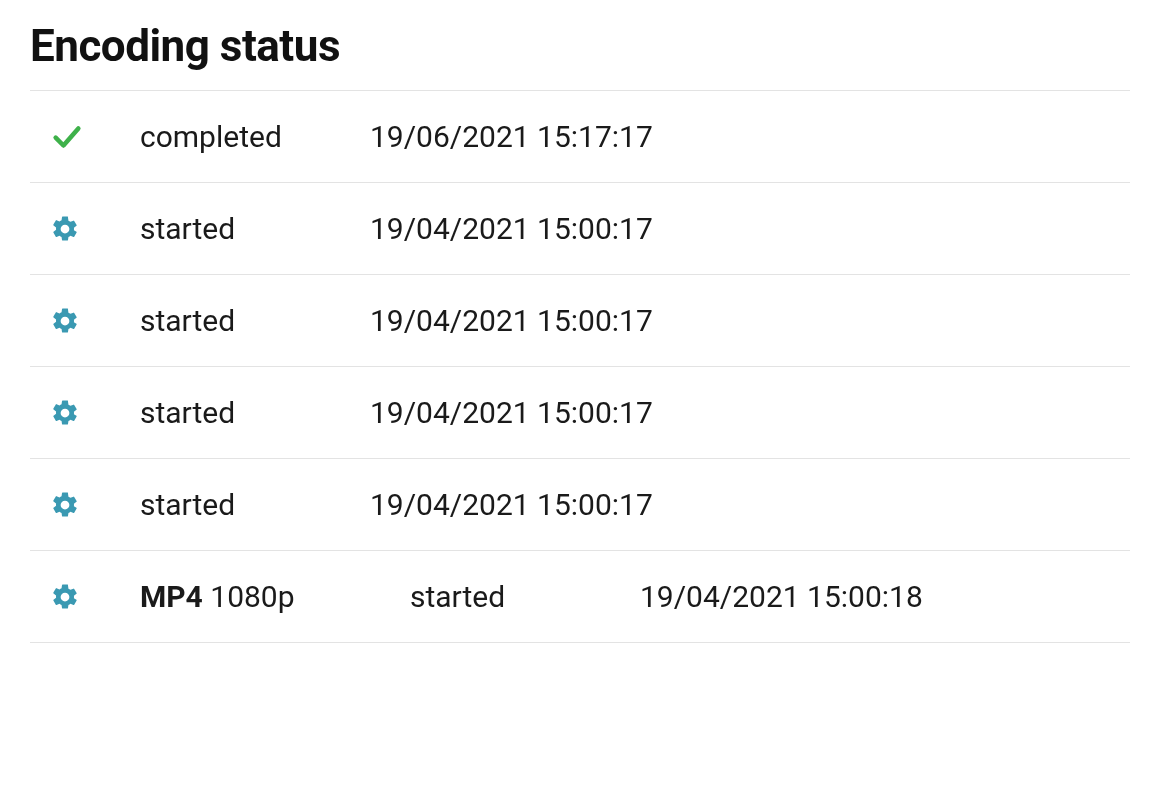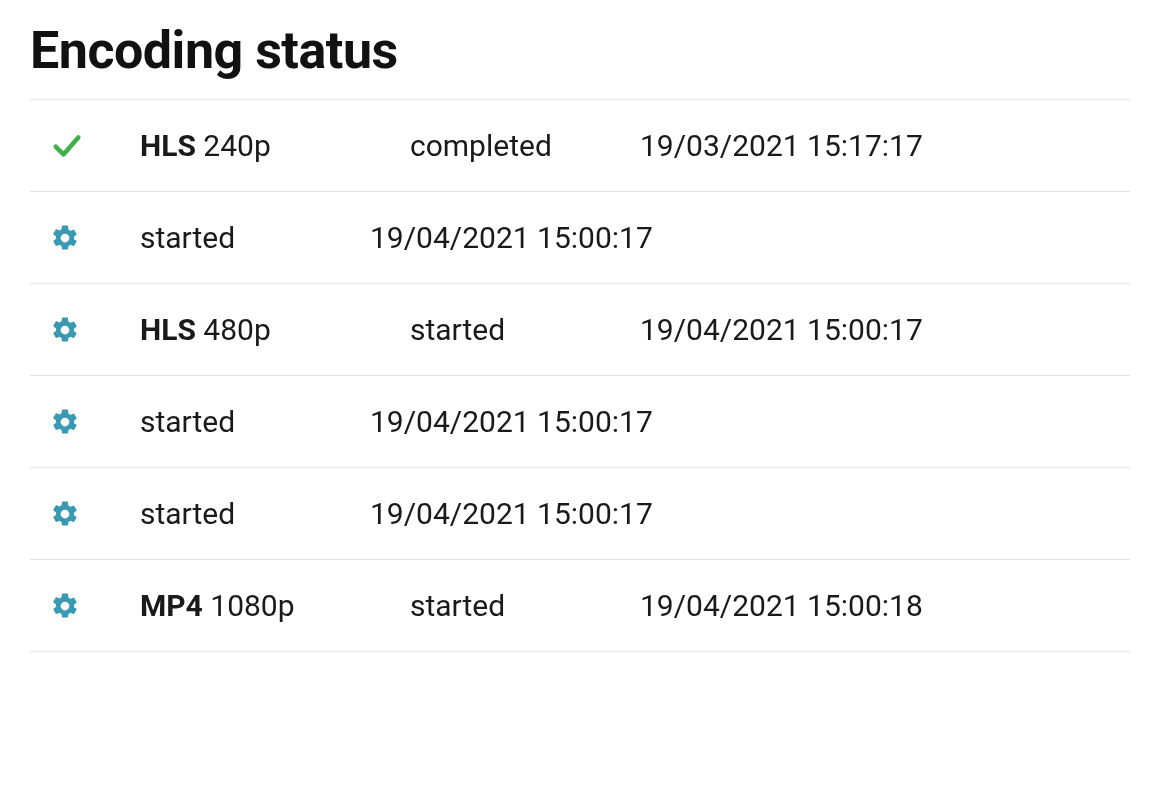--- a/index.html
+++ b/index.html
@@ -7,21 +7,21 @@
       padding: 0;
       box-sizing: border-box;
     }
     body {
       font-family: -apple-system, BlinkMacSystemFont, "Segoe UI", Roboto, Helvetica, Arial, sans-serif;
       background: #ffffff;
       color: #1a1a1a;
       padding: 20px 30px;
     }
     .page-title {
-      font-size: 52px;
+      font-size: 44px;
       font-weight: 700;
       letter-spacing: -0.5px;
       margin-bottom: 18px;
       color: #111;
     }
     .table {
       width: 100%;
       border-collapse: collapse;
     }
     .row {
@@ -74,26 +74,22 @@
 <div class="table">
 
   <div class="row">
     <div class="cell-icon">
       <span class="icon-check">
         <svg width="34" height="34" viewBox="0 0 24 24" fill="none" stroke="currentColor" stroke-width="3.2" stroke-linecap="round" stroke-linejoin="round">
             <polyline points="4 12.5 9.5 18 20 6"></polyline>
           </svg>
       </span>
     </div>
-    <div class="cell-format">
-      <span class="format-label">HLS</span>
-      <span class="format-res">240p</span>
-    </div>
     <div class="cell-status">completed</div>
-    <div class="cell-time">19/03/2021 15:17:17</div>
+    <div class="cell-time">19/06/2021 15:17:17</div>
   </div>
 
   <div class="row">
     <div class="cell-icon">
       <span class="icon-gear">
         <svg width="30" height="30" viewBox="0 0 24 24" fill="currentColor">
             <path d="M19.14,12.94a7.07,7.07,0,0,0,.05-.94,7.07,7.07,0,0,0-.05-.94l2.03-1.58a.5.5,0,0,0,.12-.64l-1.92-3.32a.5.5,0,0,0-.61-.22l-2.39.96a7.22,7.22,0,0,0-1.62-.94l-.36-2.54A.5.5,0,0,0,13.9,2h-3.8a.5.5,0,0,0-.49.42L9.25,4.96a7.22,7.22,0,0,0-1.62.94l-2.39-.96a.5.5,0,0,0-.61.22L2.71,8.48a.5.5,0,0,0,.12.64l2.03,1.58a7.07,7.07,0,0,0-.05.94,7.07,7.07,0,0,0,.05.94L2.83,14.16a.5.5,0,0,0-.12.64l1.92,3.32a.5.5,0,0,0,.61.22l2.39-.96a7.22,7.22,0,0,0,1.62.94l.36,2.54a.5.5,0,0,0,.49.42h3.8a.5.5,0,0,0,.49-.42l.36-2.54a7.22,7.22,0,0,0,1.62-.94l2.39.96a.5.5,0,0,0,.61-.22l1.92-3.32a.5.5,0,0,0-.12-.64ZM12,15.5A3.5,3.5,0,1,1,15.5,12,3.5,3.5,0,0,1,12,15.5Z"></path>
           </svg>
       </span>
     </div>
@@ -101,24 +97,20 @@
     <div class="cell-time">19/04/2021 15:00:17</div>
   </div>
 
   <div class="row">
     <div class="cell-icon">
       <span class="icon-gear">
         <svg width="30" height="30" viewBox="0 0 24 24" fill="currentColor">
             <path d="M19.14,12.94a7.07,7.07,0,0,0,.05-.94,7.07,7.07,0,0,0-.05-.94l2.03-1.58a.5.5,0,0,0,.12-.64l-1.92-3.32a.5.5,0,0,0-.61-.22l-2.39.96a7.22,7.22,0,0,0-1.62-.94l-.36-2.54A.5.5,0,0,0,13.9,2h-3.8a.5.5,0,0,0-.49.42L9.25,4.96a7.22,7.22,0,0,0-1.62.94l-2.39-.96a.5.5,0,0,0-.61.22L2.71,8.48a.5.5,0,0,0,.12.64l2.03,1.58a7.07,7.07,0,0,0-.05.94,7.07,7.07,0,0,0,.05.94L2.83,14.16a.5.5,0,0,0-.12.64l1.92,3.32a.5.5,0,0,0,.61.22l2.39-.96a7.22,7.22,0,0,0,1.62.94l.36,2.54a.5.5,0,0,0,.49.42h3.8a.5.5,0,0,0,.49-.42l.36-2.54a7.22,7.22,0,0,0,1.62-.94l2.39.96a.5.5,0,0,0,.61-.22l1.92-3.32a.5.5,0,0,0-.12-.64ZM12,15.5A3.5,3.5,0,1,1,15.5,12,3.5,3.5,0,0,1,12,15.5Z"></path>
           </svg>
       </span>
-    </div>
-    <div class="cell-format">
-      <span class="format-label">HLS</span>
-      <span class="format-res">480p</span>
     </div>
     <div class="cell-status">started</div>
     <div class="cell-time">19/04/2021 15:00:17</div>
   </div>
 
   <div class="row">
     <div class="cell-icon">
       <span class="icon-gear">
         <svg width="30" height="30" viewBox="0 0 24 24" fill="currentColor">
             <path d="M19.14,12.94a7.07,7.07,0,0,0,.05-.94,7.07,7.07,0,0,0-.05-.94l2.03-1.58a.5.5,0,0,0,.12-.64l-1.92-3.32a.5.5,0,0,0-.61-.22l-2.39.96a7.22,7.22,0,0,0-1.62-.94l-.36-2.54A.5.5,0,0,0,13.9,2h-3.8a.5.5,0,0,0-.49.42L9.25,4.96a7.22,7.22,0,0,0-1.62.94l-2.39-.96a.5.5,0,0,0-.61.22L2.71,8.48a.5.5,0,0,0,.12.64l2.03,1.58a7.07,7.07,0,0,0-.05.94,7.07,7.07,0,0,0,.05.94L2.83,14.16a.5.5,0,0,0-.12.64l1.92,3.32a.5.5,0,0,0,.61.22l2.39-.96a7.22,7.22,0,0,0,1.62.94l.36,2.54a.5.5,0,0,0,.49.42h3.8a.5.5,0,0,0,.49-.42l.36-2.54a7.22,7.22,0,0,0,1.62-.94l2.39.96a.5.5,0,0,0,.61-.22l1.92-3.32a.5.5,0,0,0-.12-.64ZM12,15.5A3.5,3.5,0,1,1,15.5,12,3.5,3.5,0,0,1,12,15.5Z"></path>

